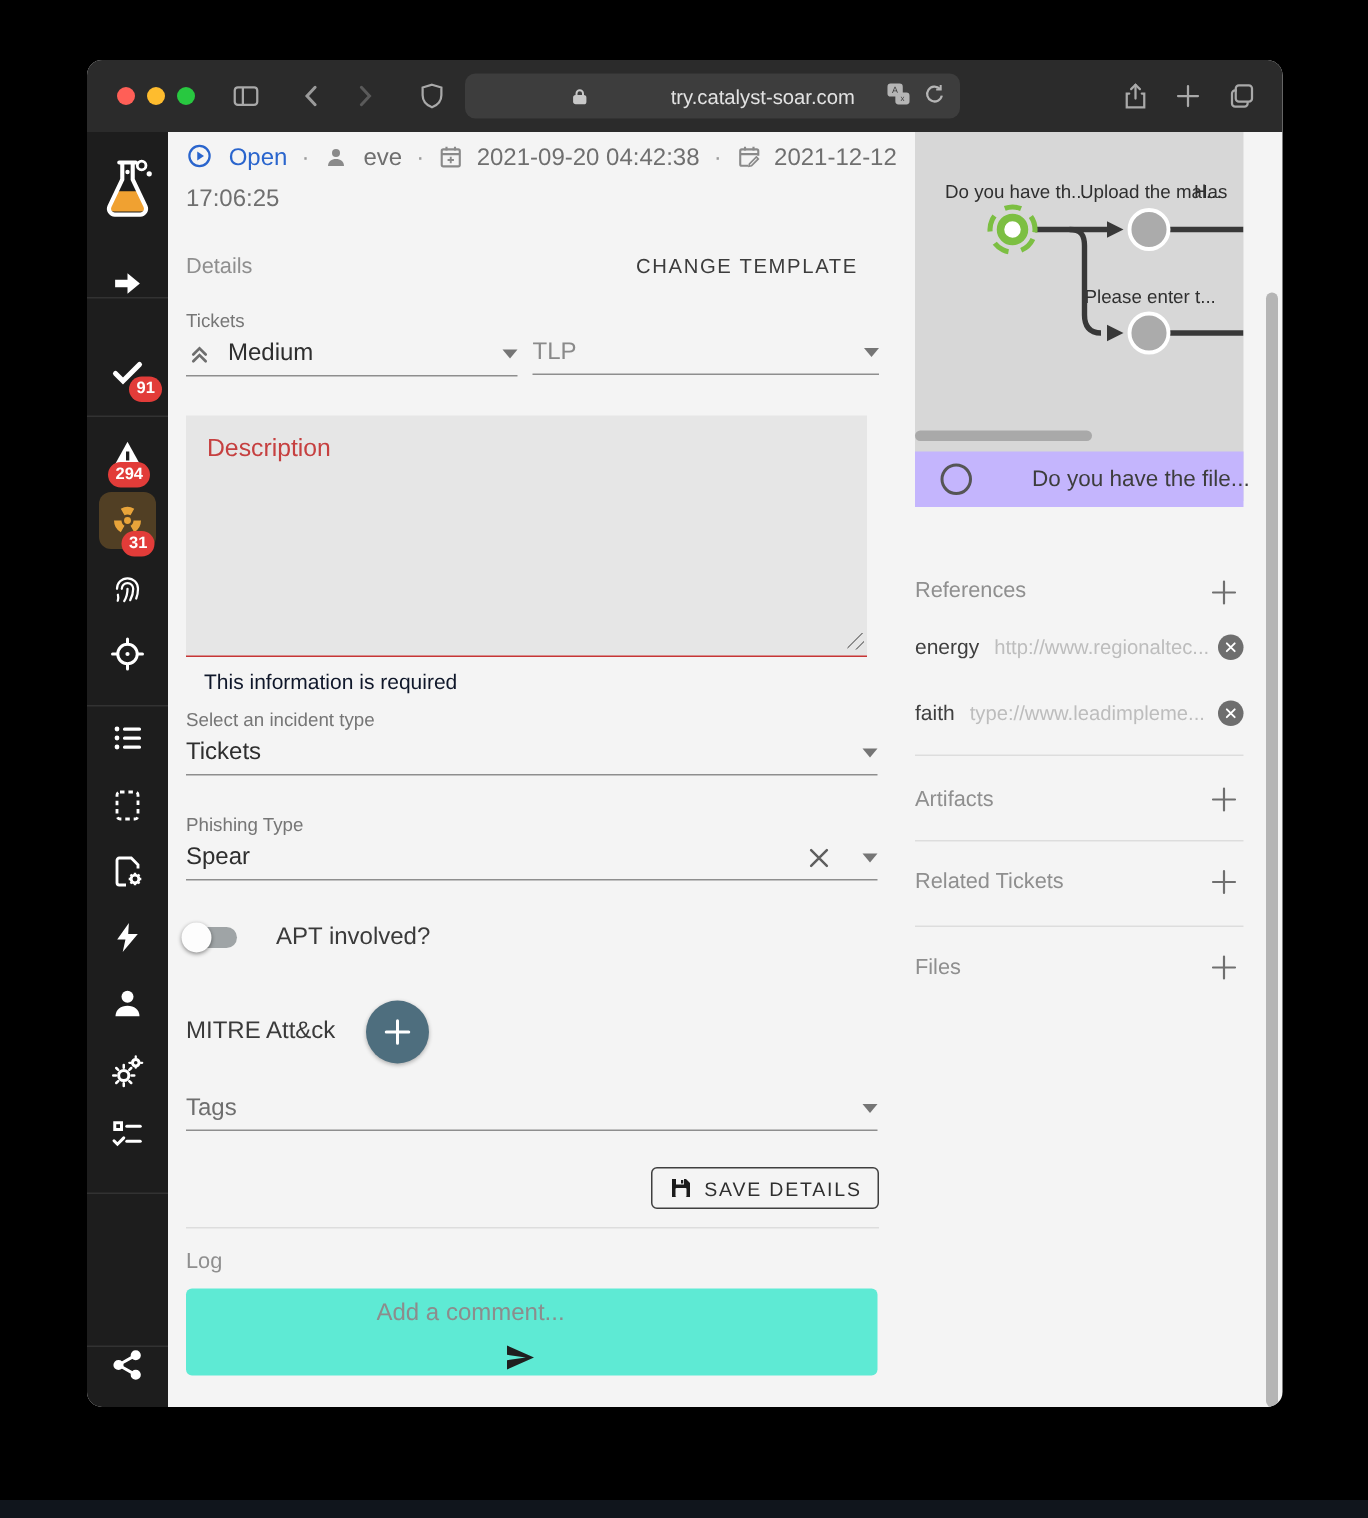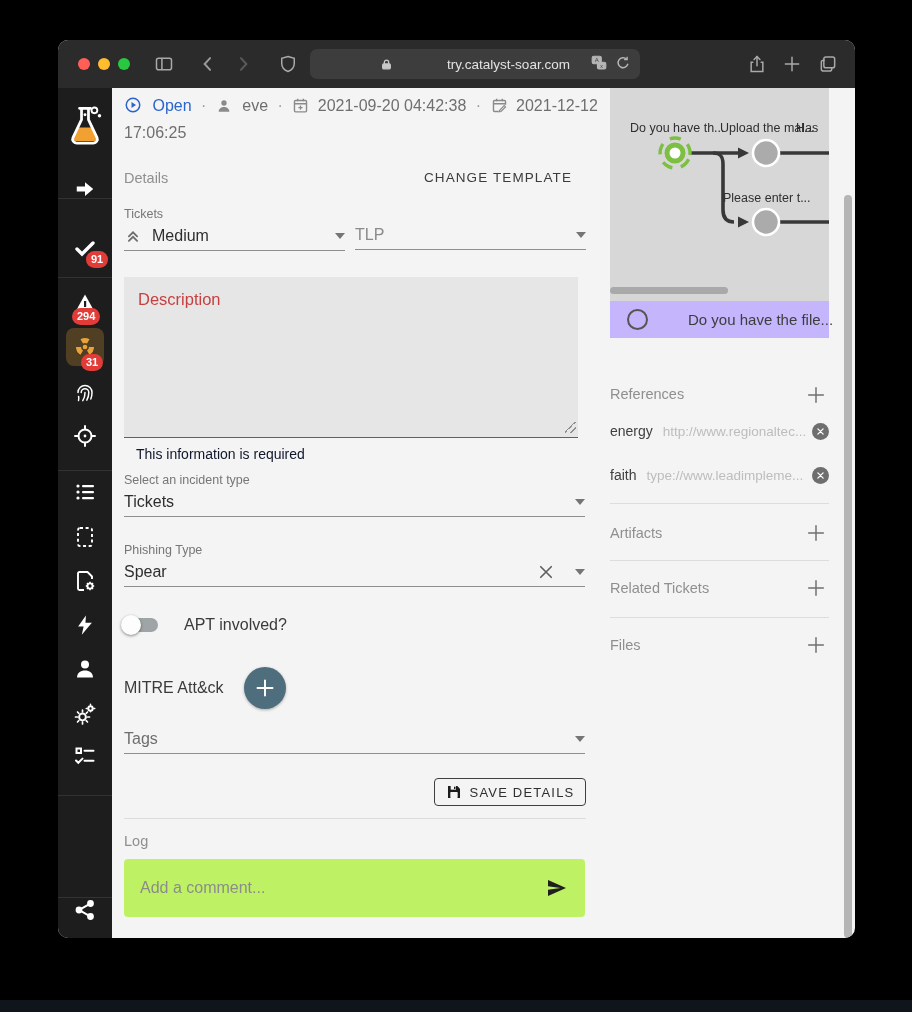--- a/index.html
+++ b/index.html
@@ -64,21 +64,21 @@
   .knob { position:absolute; left:-3px; top:-3px; width:20px; height:20px; border-radius:50%; background:#fdfdfd; box-shadow:0 1px 3px rgba(0,0,0,.45); }
   .apt-lbl { font-size:16px; color:#3a3a3a; }
 
   .mitre-row { left:66px; top:627px; height:42px; display:flex; align-items:center; }
   .mitre-lbl { font-size:16px; color:#3a3a3a; margin-right:20px; }
   .plus-fab { width:42px; height:42px; border-radius:50%; background:#4e6e7e; color:#fff; display:flex; align-items:center; justify-content:center; cursor:pointer; box-shadow:0 1px 3px rgba(0,0,0,.3); }
 
   .save-btn { left:376px; top:738px; width:152px; height:28px; border:1.4px solid #3f3f3f; border-radius:4px; display:flex; align-items:center; justify-content:center; gap:8px; font-size:13px; letter-spacing:1.2px; color:#2f2f2f; cursor:pointer; background:transparent; }
   .main-div { left:66px; top:778px; width:462px; height:1px; background:#ddd; }
   .log-lbl { left:66px; top:793px; }
-  .comment-box { left:66px; top:819px; width:461px; height:58px; background:#bef264; border-radius:4px; display:flex; align-items:center; }
+  .comment-box { left:66px; top:819px; width:461px; height:58px; background:#5eead4; border-radius:4px; display:flex; align-items:center;flex-direction:column; }
   .comment-input { flex:1; border:none; outline:none; background:transparent; font-family:"Liberation Sans", sans-serif; font-size:16px; color:#333; padding:0 16px; }
   .comment-input::placeholder { color:#8c8c8c; opacity:1; }
   .send-ic { width:24px; height:24px; margin-right:16px; color:#1f1f1f; cursor:pointer; flex:none; }
 
   
   .graph { left:552px; top:48px; width:219px; height:246px; background:#d7d7d7; }
   .hscroll { left:552px; top:247px; width:118px; height:7px; border-radius:3.5px; background:#a9a9a9; cursor:pointer; }
   .task-row { left:552px; top:261px; width:219px; height:37px; background:#c4b5fd; display:flex; align-items:center; cursor:pointer; }
   .task-circle { width:21px; height:21px; border:2px solid #555; border-radius:50%; margin-left:17px; flex:none; }
   .task-lbl { font-size:15px; color:#3d3d3d; margin-left:40px; white-space:nowrap; }

